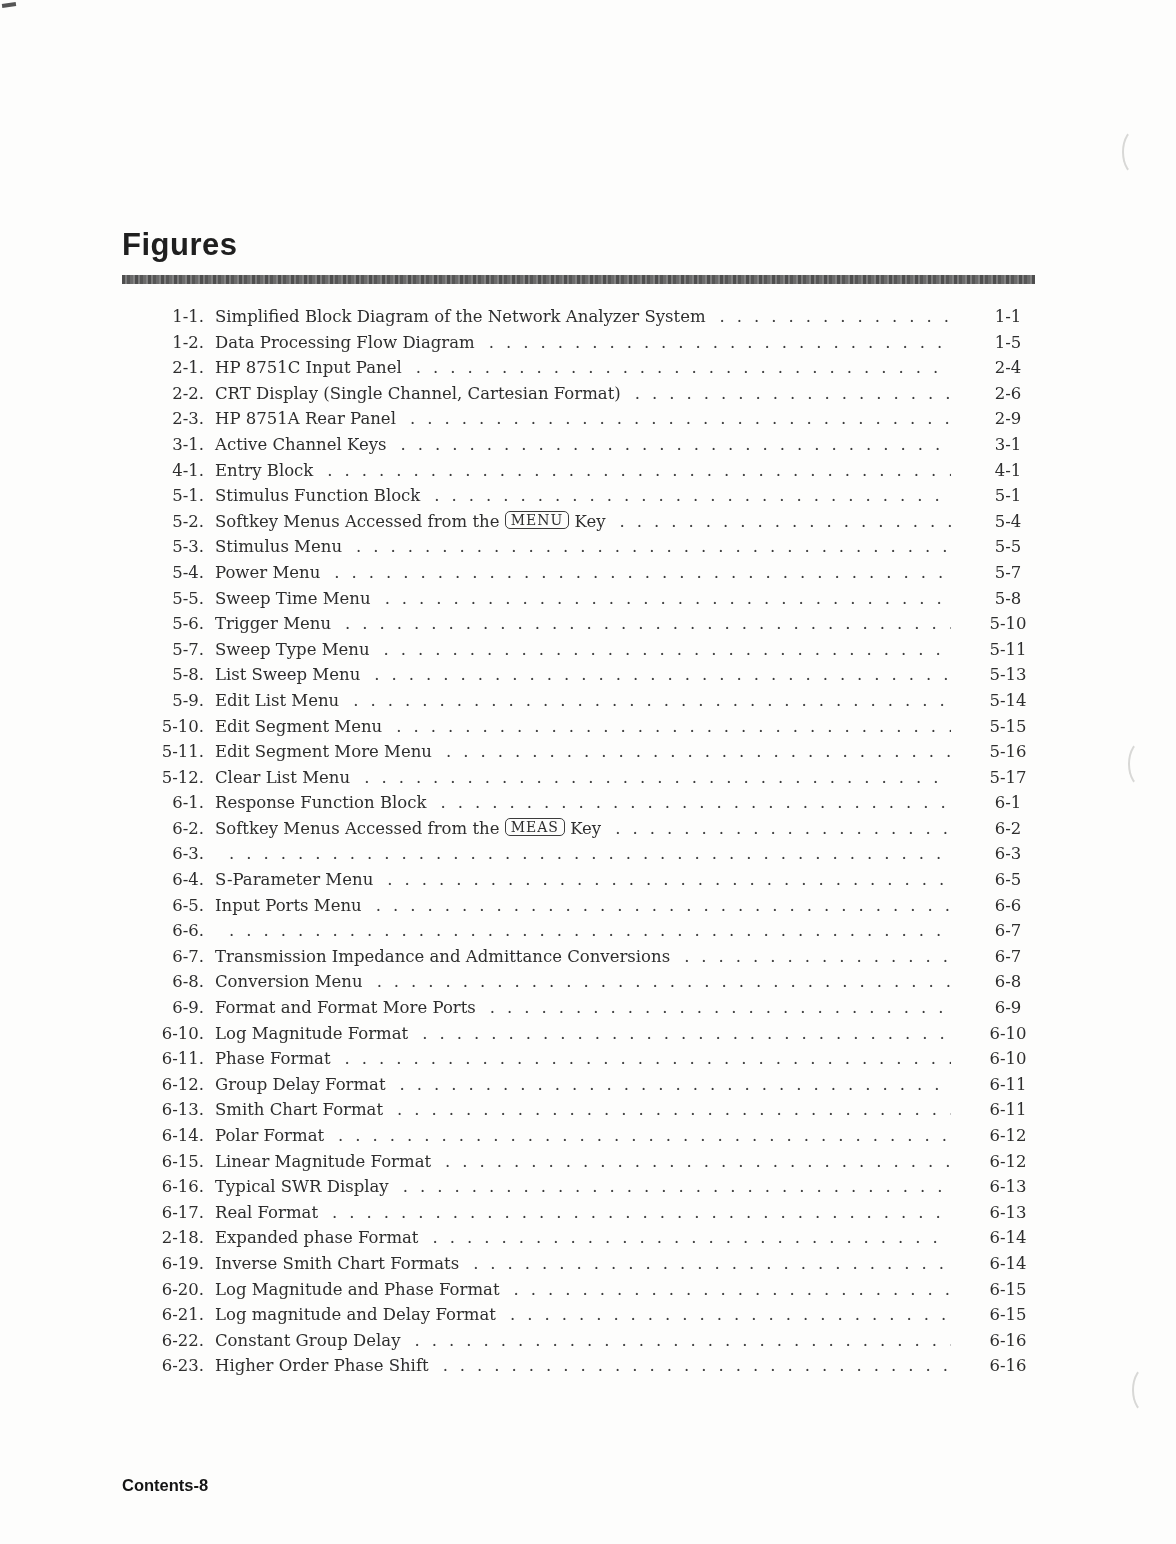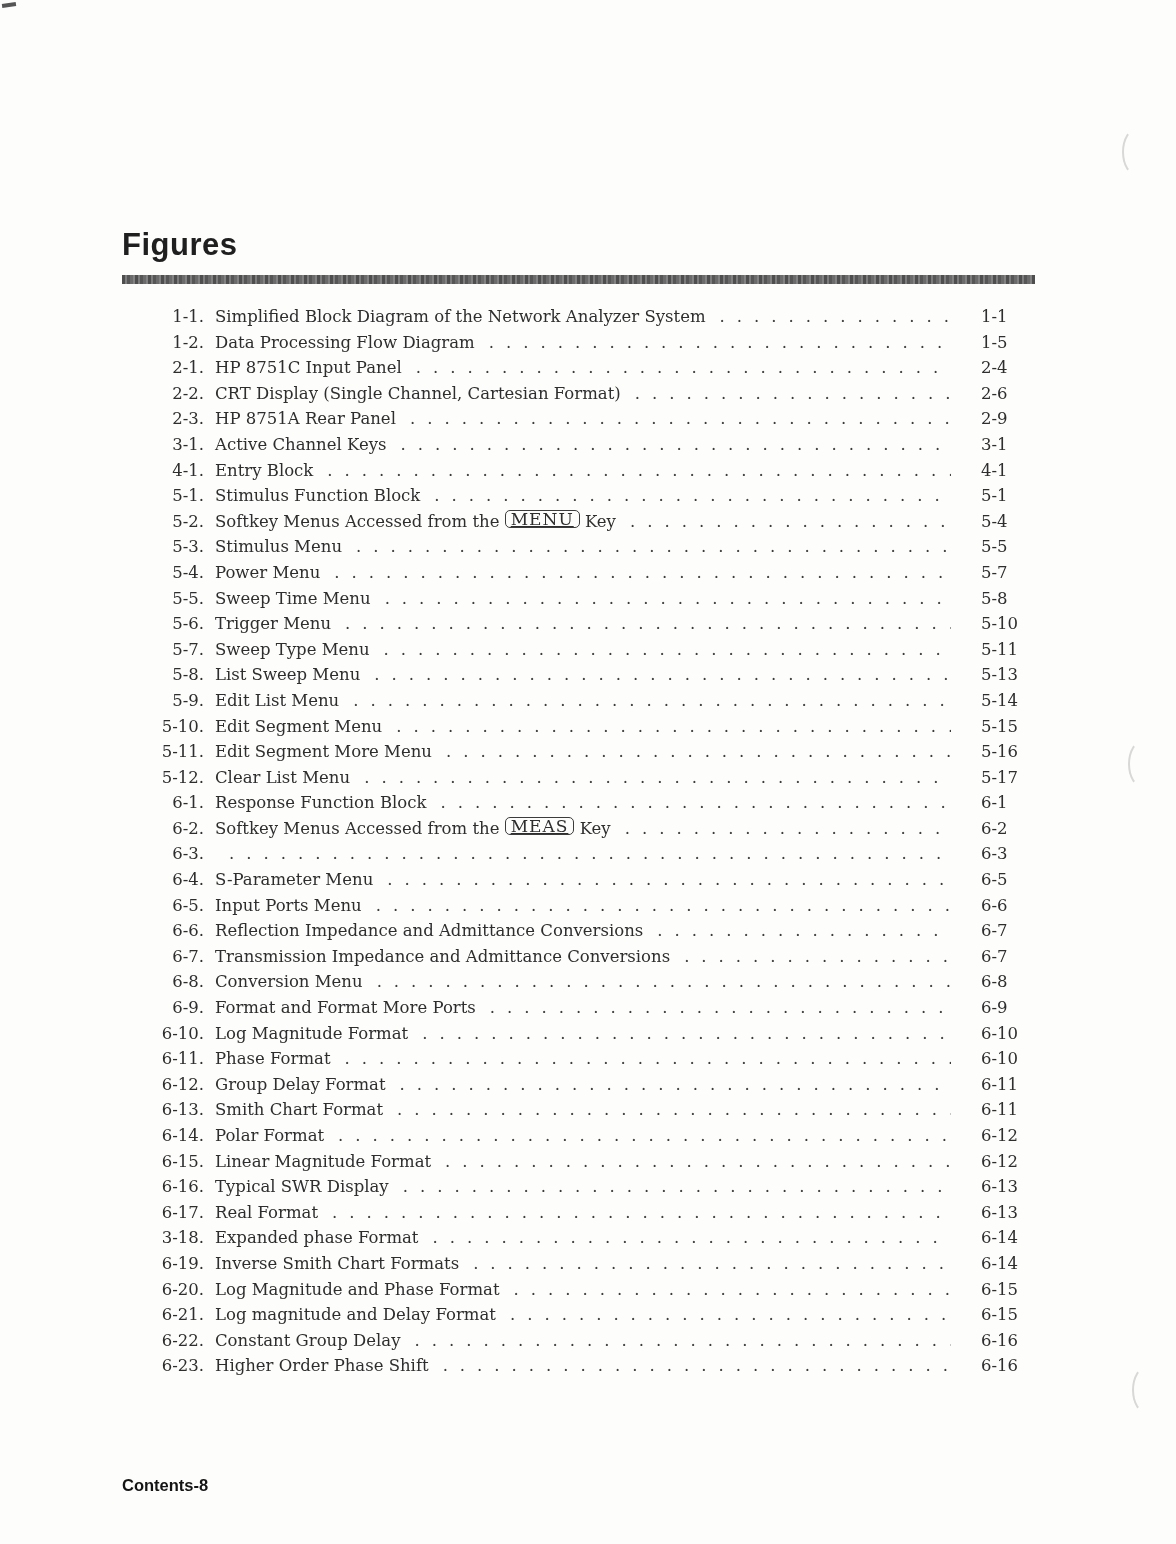--- a/index.html
+++ b/index.html
@@ -26,26 +26,26 @@
   }
   .list { font-size: 16.5px; }
   .row { display: flex; height: 25.6px; white-space: nowrap; }
   .row > span { line-height: 25.6px; }
   .num { width: 82px; flex: none; text-align: right; padding-right: 11px; }
   .title { flex: none; }
   .leader {
     flex: 1; overflow: hidden; white-space: nowrap;
     letter-spacing: 12px; padding-left: 14px; margin-right: 30px; color: #3a3a3a;
   }
-  .pageno { flex: none; width: 54px; text-align: left; }
+  .pageno { flex: none; width: 54px; text-align: center; }
   .keycap {
     display: inline-block;
     border: 1.5px solid #3c3c3c; border-radius: 5px;
-    padding: 0 5px; font-size: 17px; line-height: 16px;
-    position: relative; top: -2px; letter-spacing: 1px; text-decoration: underline;
+    padding: 0 5px; font-size: 14px; line-height: 16px;
+    position: relative; top: -2px; letter-spacing: 1px;
   }
   .footer {
     position: absolute; left: 122px; top: 1476px;
     font-family: "Liberation Sans", "DejaVu Sans", sans-serif;
     font-weight: bold; font-size: 16.5px; color: #141414;
   }
   .artifact {
     position: absolute; width: 26px; height: 44px;
     border: 2px solid transparent; border-left-color: #d8d8d6;
     border-radius: 50%; pointer-events: none;
@@ -207,21 +207,20 @@
     <span class="pageno">6-5</span>
   </div>
         <div class="row">
     <span class="num">6-5.</span>
     <span class="title">Input Ports Menu</span>
     <span class="leader">......................................................................</span>
     <span class="pageno">6-6</span>
   </div>
         <div class="row">
     <span class="num">6-6.</span>
-    <span class="title">Reflection Impedance and Admittance Conversions</span>
     <span class="leader">......................................................................</span>
     <span class="pageno">6-7</span>
   </div>
         <div class="row">
     <span class="num">6-7.</span>
     <span class="title">Transmission Impedance and Admittance Conversions</span>
     <span class="leader">......................................................................</span>
     <span class="pageno">6-7</span>
   </div>
         <div class="row">
@@ -278,21 +277,21 @@
     <span class="leader">......................................................................</span>
     <span class="pageno">6-13</span>
   </div>
         <div class="row">
     <span class="num">6-17.</span>
     <span class="title">Real Format</span>
     <span class="leader">......................................................................</span>
     <span class="pageno">6-13</span>
   </div>
         <div class="row">
-    <span class="num">3-18.</span>
+    <span class="num">2-18.</span>
     <span class="title">Expanded phase Format</span>
     <span class="leader">......................................................................</span>
     <span class="pageno">6-14</span>
   </div>
         <div class="row">
     <span class="num">6-19.</span>
     <span class="title">Inverse Smith Chart Formats</span>
     <span class="leader">......................................................................</span>
     <span class="pageno">6-14</span>
   </div>

